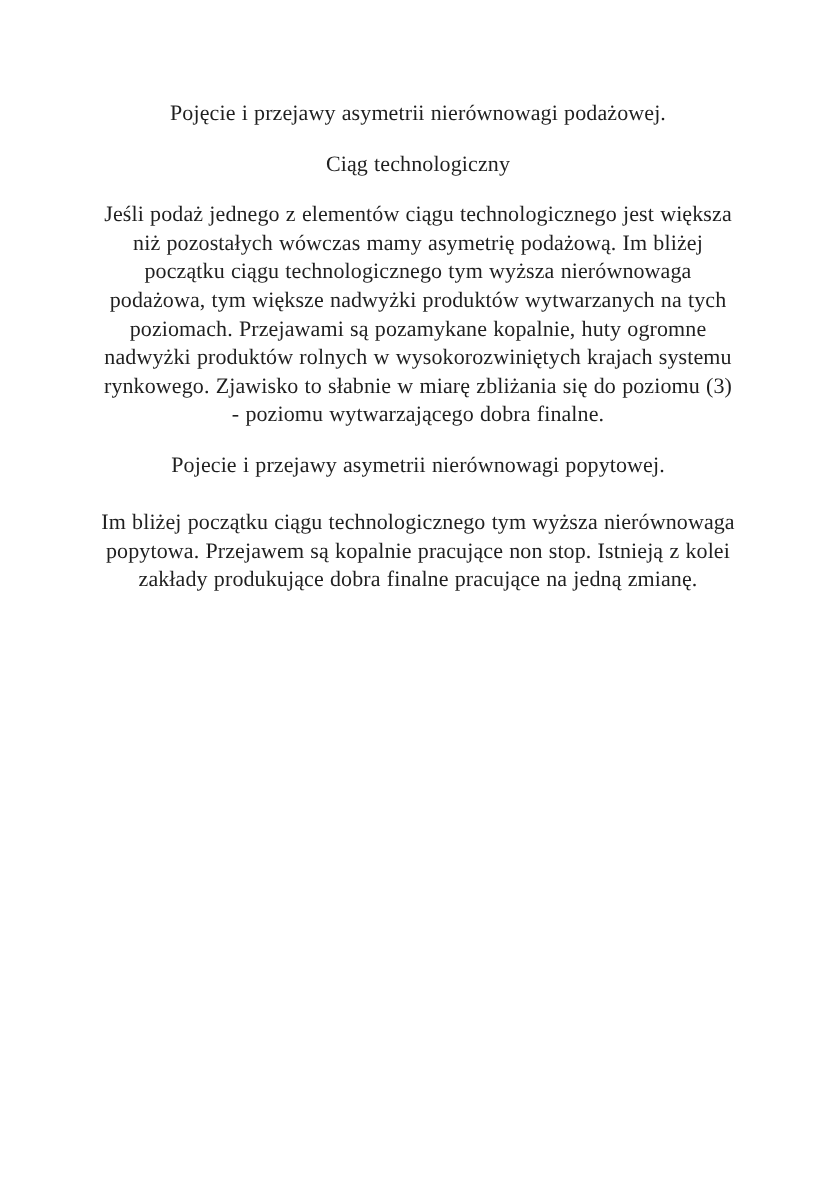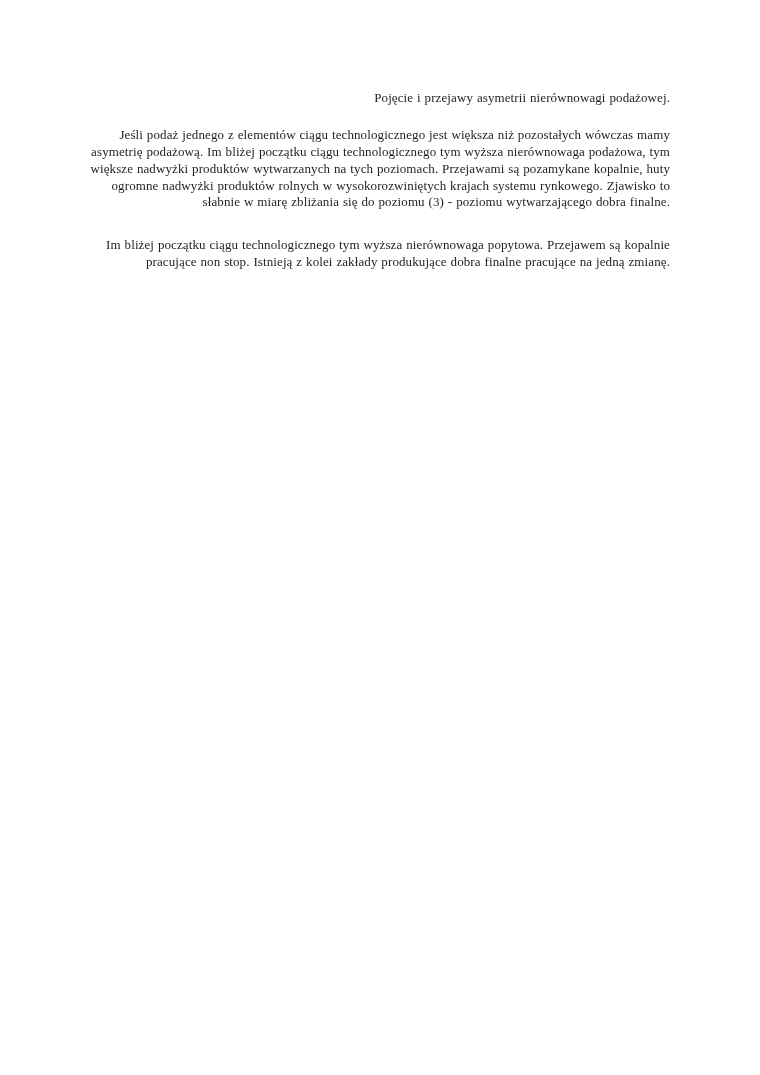--- a/index.html
+++ b/index.html
@@ -15,33 +15,35 @@
   }
   .page {
     box-sizing: border-box;
     width: 760px;
     height: 1075px;
     background: #ffffff;
     padding: 90px 90px 0 90px;
   }
   .doc-text p {
     margin: 0 0 20px 0;
-    font-size: 13px;
+    font-size: 20px;
     line-height: 1.3;
     color: #1f1f1f;
-    text-align: right;
+    text-align: center;
     letter-spacing: 0.1px;
     word-spacing: 0.5px;
   }
   .doc-text p.gap-before {
     margin-top: 26px;
   }
 </style>
 </head>
 <body>
 
 <div class="page">
   <div class="doc-text">
     <p>Pojęcie i przejawy asymetrii nierównowagi podażowej.</p>
+    <p>Ciąg technologiczny</p>
     <p>Jeśli podaż jednego z elementów ciągu technologicznego jest większa niż pozostałych wówczas mamy asymetrię podażową. Im bliżej początku ciągu technologicznego tym wyższa nierównowaga podażowa, tym większe nadwyżki produktów wytwarzanych na tych poziomach. Przejawami są pozamykane kopalnie, huty ogromne nadwyżki produktów rolnych w wysokorozwiniętych krajach systemu rynkowego. Zjawisko to słabnie w miarę zbliżania się do poziomu (3) - poziomu wytwarzającego dobra finalne.</p>
+    <p>Pojecie i przejawy asymetrii nierównowagi popytowej.</p>
     <p class="gap-before">Im bliżej początku ciągu technologicznego tym wyższa nierównowaga popytowa. Przejawem są kopalnie pracujące non stop. Istnieją z kolei zakłady produkujące dobra finalne pracujące na jedną zmianę.</p>
   </div>
 </div>
 
 </body></html>

